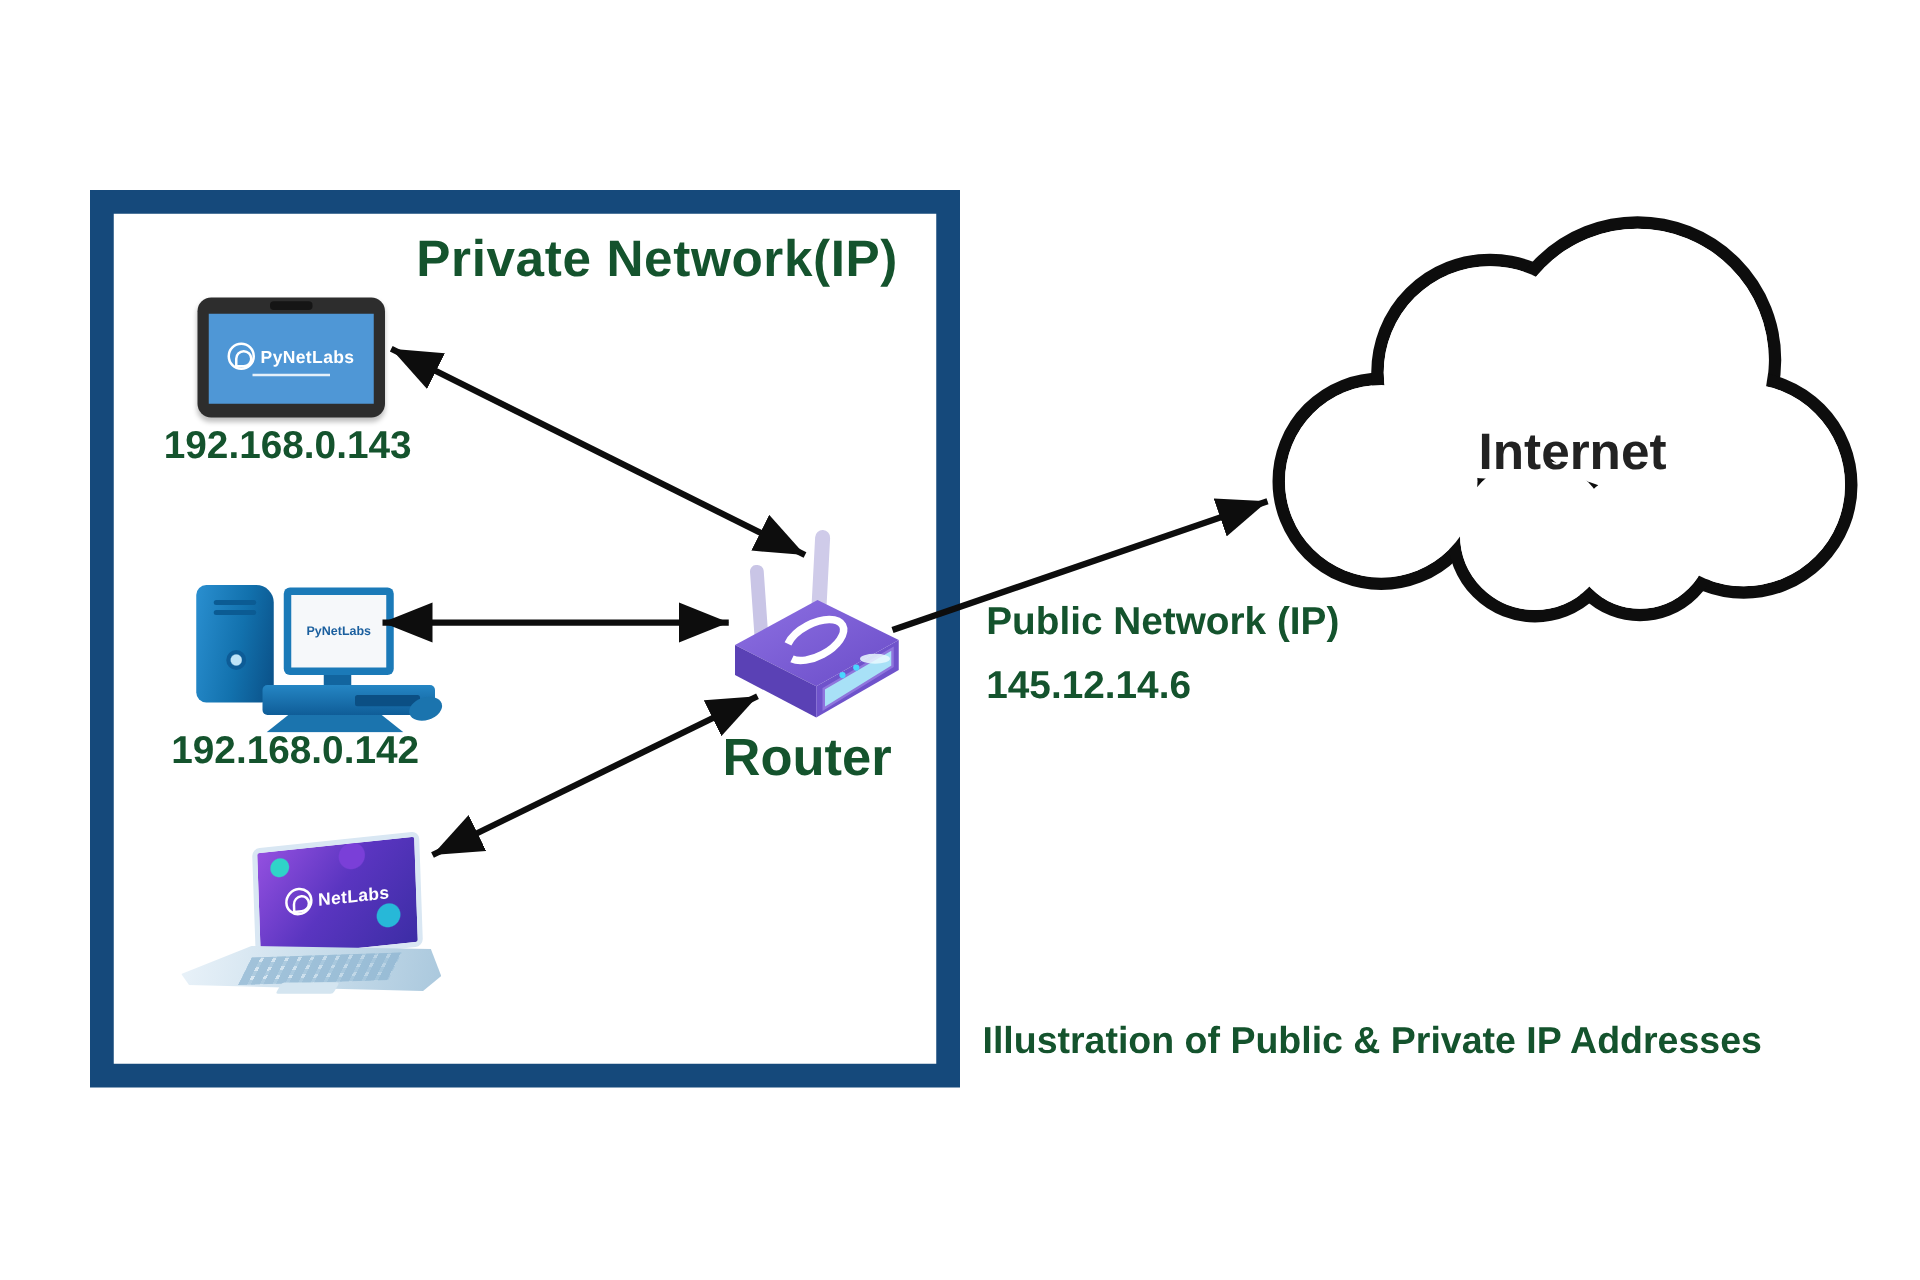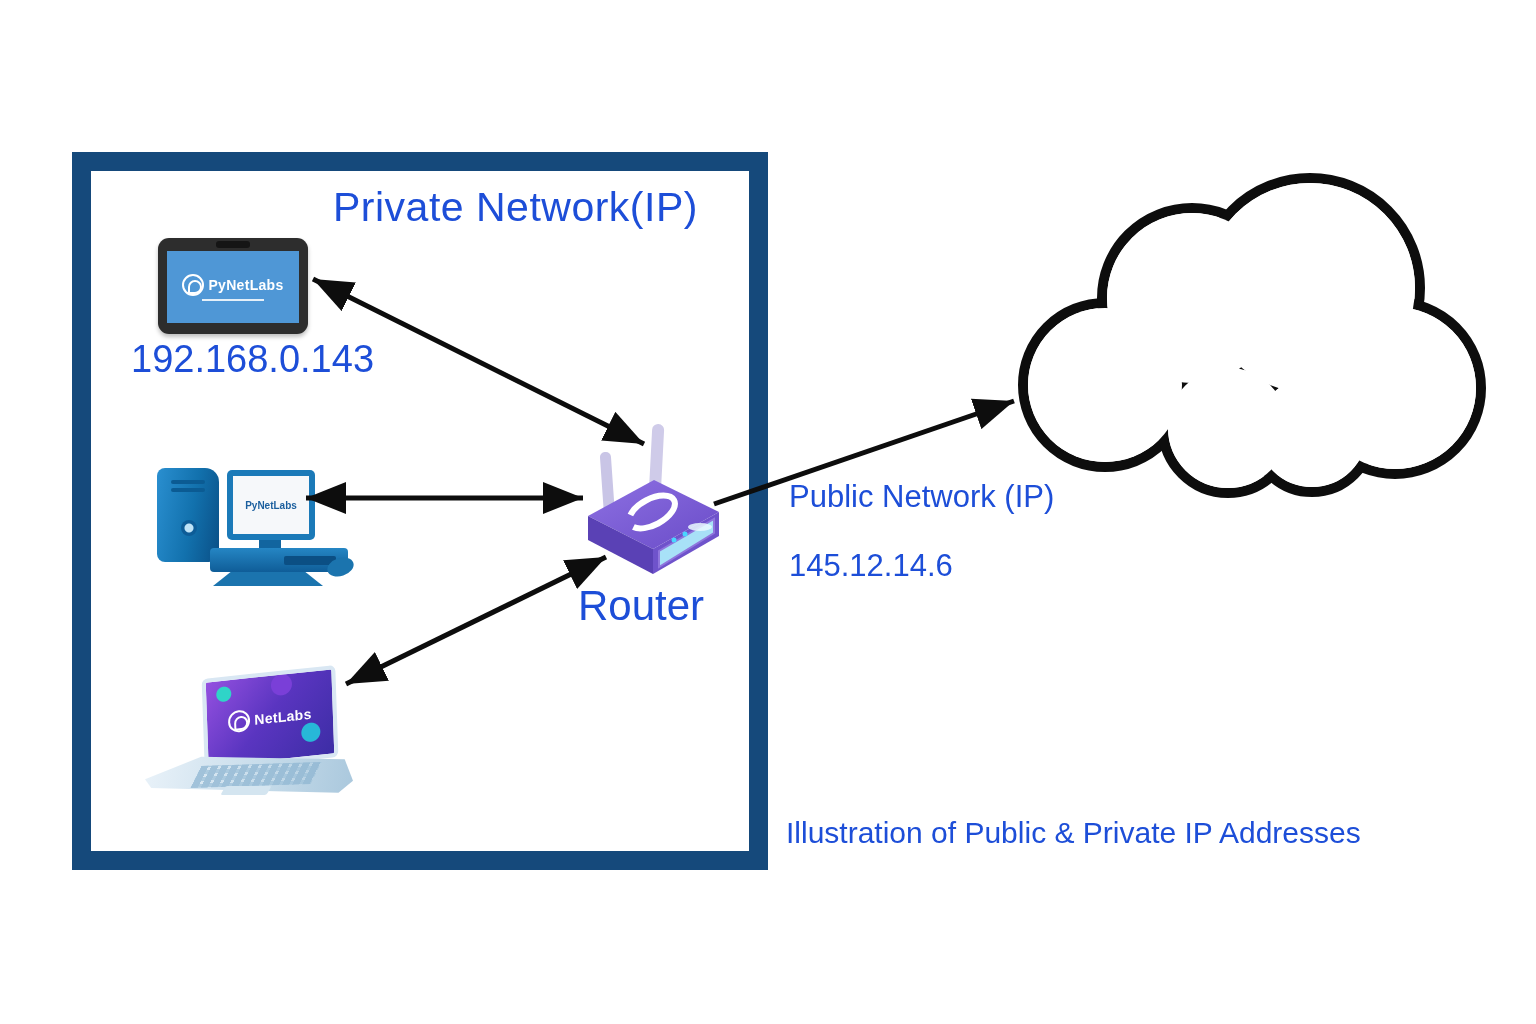--- a/index.html
+++ b/index.html
@@ -1,29 +1,29 @@
 <!DOCTYPE html>
 <html><head>
 <meta charset="utf-8">
 <style>
   html,body{margin:0;padding:0;background:#ffffff;}
   #stage{position:relative;width:1536px;height:1024px;background:#ffffff;overflow:hidden;
          font-family:"Liberation Sans",sans-serif;color:#262626;}
   .abs{position:absolute;}
-  .lbl{font-weight:400;color:#1d4ed8;white-space:nowrap;}
+  .lbl{font-weight:700;color:#14532d;white-space:nowrap;}
 
   
   .net-box{left:72px;top:152px;width:696px;height:718px;border:19px solid #15497b;
            box-sizing:border-box;background:transparent;}
 
   .title{left:333px;top:184px;font-size:41px;letter-spacing:.5px;}
-  .ip{font-size:38px;}
+  .ip{font-size:31px;}
   .router-label{left:578px;top:582px;font-size:42px;}
   .pub-label{left:789px;top:479px;font-size:31px;}
-  .pub-ip{left:789px;top:548px;font-size:31px;}
+  .pub-ip{left:789px;top:530px;font-size:31px;}
   .internet-label{left:1136px;top:338px;width:244px;text-align:center;font-size:41px;font-weight:600;color:#222;}
   .caption{left:786px;top:816px;font-size:30px;}
 
   svg.overlay{left:0;top:0;pointer-events:none;}
 
   
   .tablet{left:158px;top:238px;width:150px;height:96px;background:#2d2d2d;border-radius:11px;
           box-shadow:0 3px 4px rgba(0,0,0,.25);}
   .tablet .cam{position:absolute;left:58px;top:3px;width:34px;height:7px;background:#151515;border-radius:3px;}
   .tablet .screen{position:absolute;left:9px;top:13px;width:132px;height:72px;background:#4f97d6;
@@ -166,22 +166,24 @@
         <circle cx="1395" cy="388" r="81"></circle>
         <circle cx="1228" cy="428" r="60"></circle>
         <circle cx="1312" cy="432" r="55"></circle>
       </g>
     </g>
   </svg>
 
   <div class="abs lbl title">Private Network(IP)</div>
 
   <div class="abs lbl ip" style="left:131px;top:338px;">192.168.0.143</div>
+  <div class="abs lbl ip" style="left:137px;top:582px;">192.168.0.142</div>
 
   <div class="abs lbl router-label">Router</div>
 
   <div class="abs lbl pub-label">Public Network (IP)</div>
   <div class="abs lbl pub-ip">145.12.14.6</div>
 
+  <div class="abs internet-label lbl">Internet</div>
 
   <div class="abs lbl caption">Illustration of Public &amp; Private IP Addresses</div>
 
 </div>
 
 </body></html>

